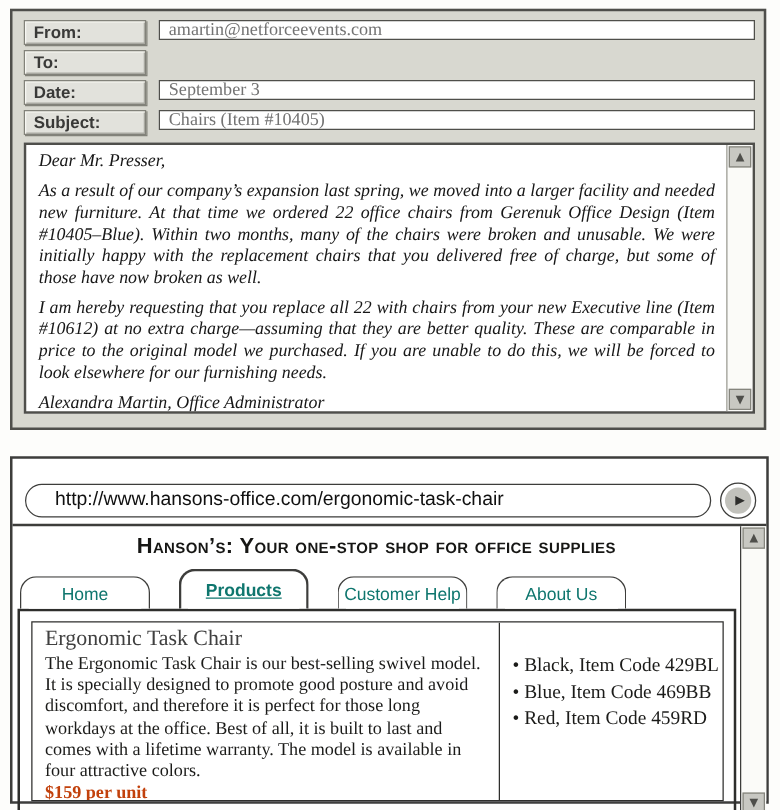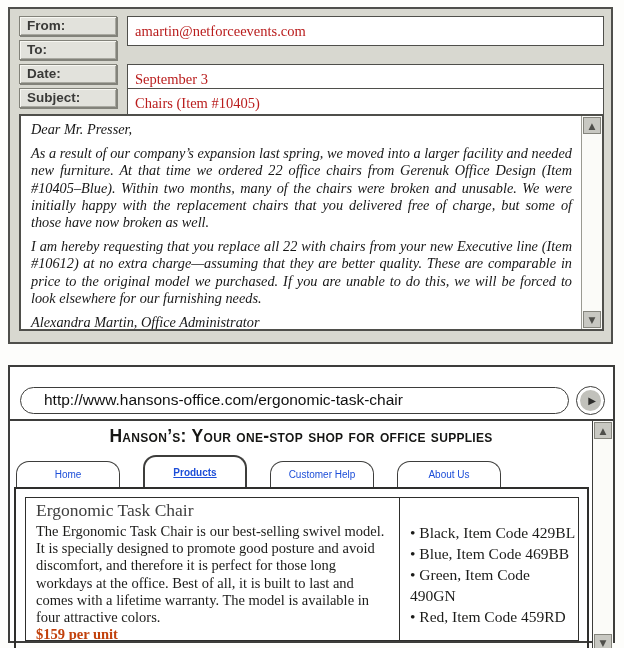--- a/index.html
+++ b/index.html
@@ -14,22 +14,22 @@
   }
   .field-row { display:flex; align-items:stretch; height:20px; margin-bottom:4px; }
   .field-label {
     width:98px; background:#e2e2dc; border:1px solid #82827a;
     box-shadow: inset 1px 1px 0 #f7f7f2, inset -1px -1px 0 #a9a9a1, 1px 1px 0 #82827a;
     font-weight:bold; font-size:13.5px; line-height:18px; color:#3a3a38;
     padding-left:7px; cursor:default;
   }
   .field-input {
     flex:1; margin-left:10px; border:1.8px solid #4f4f4b; background:#fff;
-    font-family:"Liberation Serif",serif; font-size:14.5px; color:#b91c1c;
-    padding:0 7px; height:30px; border-radius:0; outline:none;
+    font-family:"Liberation Serif",serif; font-size:14.5px; color:#737373;
+    padding:0 7px; height:16px; border-radius:0; outline:none;
   }
   .email-body {
     position:relative; margin-top:6px; height:217px;
     border:2px solid #4f4f4b; background:#fff; overflow:hidden;font-style:italic;
   }
   .email-text {
     position:absolute; left:0; top:0; right:21px; bottom:0;
     padding:5px 9px 0 10px;
     font-family:"Liberation Serif",serif; font-size:14.3px; line-height:17.2px; color:#171717;
     overflow:hidden;
@@ -72,21 +72,21 @@
   .browser-content { position:absolute; left:0; top:0; right:21px; bottom:0; overflow:hidden; }
   .site-header {
     margin-top:5px; text-align:center;
     font-weight:bold; font-variant:small-caps; font-size:17.5px; letter-spacing:0.3px; color:#161614;
   }
   .tabs-row { display:flex; align-items:flex-end; gap:23px; padding-left:6px; margin-top:6px; height:34px; position:relative; z-index:2; }
   .tab {
     width:104px; height:26px; background:#fff;
     border:1.7px solid #3d3d3b; border-bottom:none; border-radius:13px 13px 0 0;
     display:flex; align-items:center; justify-content:center;
-    font-size:10px; color:#1d4ed8; cursor:pointer;
+    font-size:14px; color:#0f766e; cursor:pointer;
   }
   .tab.active { height:32px; border-width:2.6px; font-weight:bold; text-decoration:underline; }
   .content-panel { position:relative; z-index:1; margin:0 3px 0 4px; height:164px; border:2.2px solid #2e2e2c; }
   .product-box { position:absolute; left:9px; right:8px; top:8px; bottom:8px; border:1.7px solid #2e2e2c; display:flex; overflow:hidden; }
   .product-left { width:374px; border-right:1.7px solid #2e2e2c; padding:2px 9px 0 10px; }
   .product-right { flex:1; padding:24px 2px 0 10px; }
   .product-title { font-family:"Liberation Serif",serif; font-weight:normal; font-size:17.5px; line-height:21px; color:#404040; margin-bottom:2px; }
   .product-desc { font-family:"Liberation Serif",serif; font-size:14.5px; line-height:17.2px; color:#1b1b19; }
   .product-price { font-family:"Liberation Serif",serif; font-weight:bold; font-size:14.5px; line-height:17px; color:#c2410c; }
   .color-list { list-style:none; }
@@ -163,21 +163,20 @@
           <div class="product-box">
             <div class="product-left">
               <div class="product-title">Ergonomic Task Chair</div>
               <div class="product-desc">The Ergonomic Task Chair is our best-selling swivel model. It is specially designed to promote good posture and avoid discomfort, and therefore it is perfect for those long workdays at the office. Best of all, it is built to last and comes with a lifetime warranty. The model is available in four attractive colors.</div>
               <div class="product-price">$159 per unit</div>
             </div>
             <div class="product-right">
               <ul class="color-list">
                 <li>Black, Item Code 429BL</li>
                 <li>Blue, Item Code 469BB</li>
-                <li>Green, Item Code 490GN</li>
                 <li>Red, Item Code 459RD</li>
               </ul>
             </div>
           </div>
         </div>
 
       </div>
 
       <div class="vscroll" style="border-left:1.7px solid #3d3d3b;">
         <div class="scroll-btn up">

